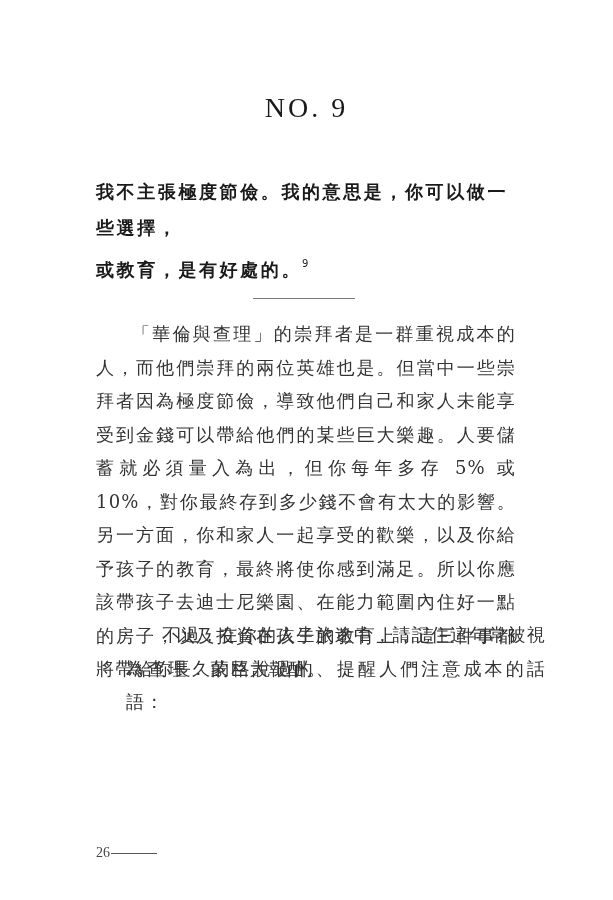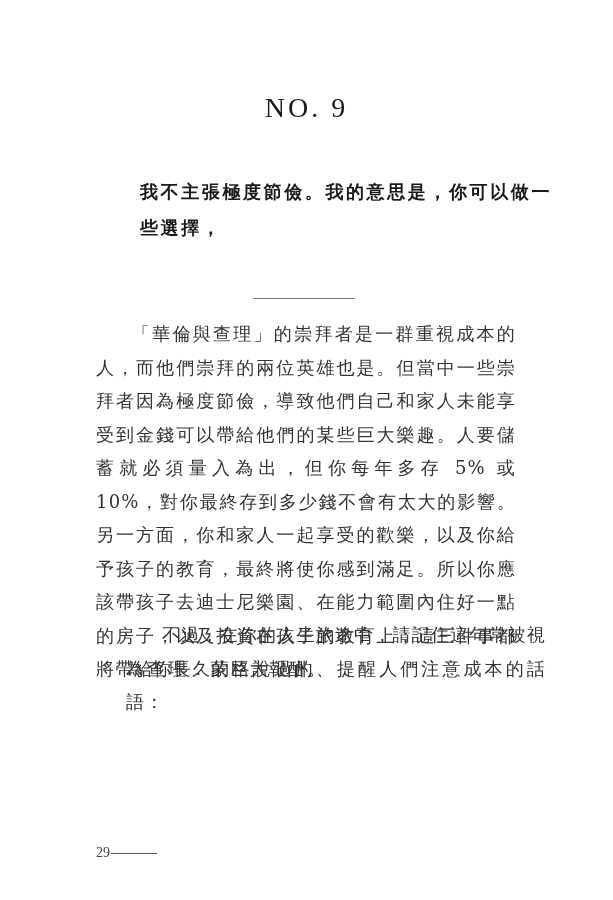--- a/index.html
+++ b/index.html
@@ -6,21 +6,21 @@
     body { width: 613px; height: 900px; position: relative; overflow: hidden; color: #222; }
     .page { position: absolute; left: 0; top: 0; width: 613px; height: 840px; border-radius: 18px; }
     .heading {
       position: absolute; top: 92px; left: 0; width: 613px; text-align: center;
       font-family: "Liberation Serif", "DejaVu Serif", serif; font-size: 28px;
       letter-spacing: 3px; color: #1a1a1a;
     }
     .quote-block {
       position: absolute; left: 96px; top: 174px; width: 430px;
       font-family: "DejaVu Sans", "Liberation Sans", sans-serif; font-weight: bold;
-      font-size: 18px; line-height: 36px; letter-spacing: 2.6px; color: #1a1a1a; margin-left: 44px;
+      font-size: 18px; line-height: 36px; letter-spacing: 2.6px; color: #1a1a1a;
     }
     .quote-block sup { font-size: 10px; font-weight: normal; vertical-align: 9px; letter-spacing: 0; }
     .divider {
       position: absolute; left: 253px; top: 298px; width: 102px; height: 0;
       border-top: 1px solid #777;
     }
     .body-text {
       position: absolute; left: 96px; width: 420px;
       font-family: "DejaVu Serif", "Liberation Serif", serif;
       font-size: 18px; line-height: 33.5px; color: #333; letter-spacing: 1.2px;
@@ -41,25 +41,26 @@
     .footer .rule { display: inline-block; width: 46px; height: 0; border-top: 1px solid #555; margin: 0 1px; }
   </style>
 </head>
 <body>
 
 <div class="page">
   <div class="heading">NO. 9</div>
 
   <div class="quote-block">
     <div>我不主張極度節儉。我的意思是，你可以做一些選擇，</div>
+    <div><span>或教育，是有好處的。</span><sup>9</sup></div>
   </div>
 
   <div class="divider"></div>
 
   <div class="body-text p1">「華倫與查理」的崇拜者是一群重視成本的人，而他們崇拜的兩位英雄也是。但當中一些崇拜者因為極度節儉，導致他們自己和家人未能享受到金錢可以帶給他們的某些巨大樂趣。人要儲蓄就必須量入為出，但你每年多存 5% 或 10%，對你最終存到多少錢不會有太大的影響。另一方面，你和家人一起享受的歡樂，以及你給予孩子的教育，最終將使你感到滿足。所以你應該帶孩子去迪士尼樂園、在能力範圍內住好一點的房子，以及投資在孩子的教育上；這三件事都將帶給你長久的巨大報酬。</div>
   <div class="body-text p2">不過，在你的人生旅途中，請記住這句常被視為查理．蒙格說過的、提醒人們注意成本的話語：</div>
 
 
   <div class="footer">
-    <span>29</span>
+    <span>26</span>
     <span class="rule"></span>
   </div>
 </div>
 
 </body></html>

